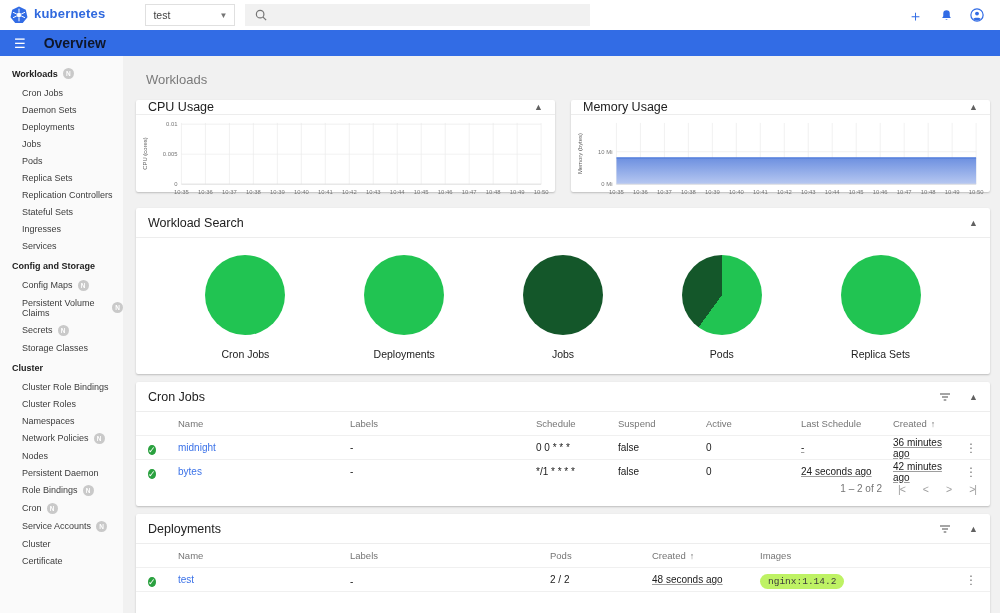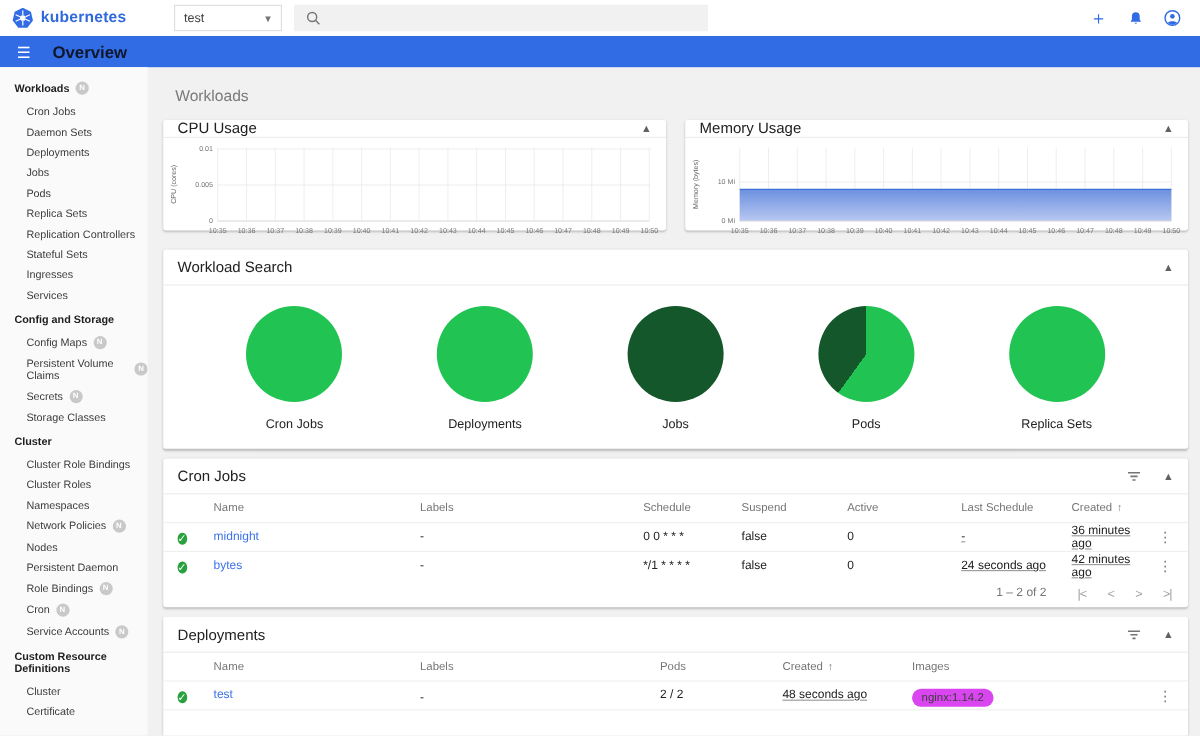--- a/index.html
+++ b/index.html
@@ -69,24 +69,24 @@
                align-items:center; padding:0 6px 0 12px; }
   .thead { height:23px; }
   .thead .th { font-size:9.5px; color:#757575; }
   .sort-arrow { font-size:9px; color:#757575; margin-left:4px; }
   .trow { height:24px; border-top:1px solid #f0f0f0; }
   .check { width:13px; height:13px; border-radius:50%; color:#fff; font-size:9px; line-height:13px;
            text-align:center; }
   .name-link { color:#3b72e8; font-size:10px; cursor:pointer; }
   .cellv { font-size:10px; color:#212121; }
   .u { text-decoration:underline; text-decoration-color:#9e9e9e; }
-  .chip { display:inline-block; background:#d946ef; border-radius:9px; padding:2px 8px;
-          font-size:9.5px; color:#3c3c3c; }
+  .chip { display:inline-block; background:#bef264; border-radius:9px; padding:2px 8px;
+          font-size:9.5px; color:#3c3c3c;font-family:Liberation Mono, monospace; }
   .rowmenu { color:#757575; font-size:12px; text-align:center; cursor:pointer; }
-  .pagination { height:23px; display:flex; align-items:center; justify-content:flex-end; gap:26px;
+  .pagination { height:23px; display:flex; justify-content:flex-end; gap:16px;
                 padding-right:14px; font-size:10px; color:#757575;padding-left:24px; }
   .pg-icons { display:flex; gap:18px; }
   .pg-btn { color:#9e9e9e; font-size:10.5px; cursor:pointer; letter-spacing:-1px; }
 </style>
 </head>
 <body>
 
 <div class="topbar">
   <div class="logo-wrap">
     <span style="display:flex;">
@@ -223,23 +223,20 @@
         <span>Role Bindings</span>
         <span class="badge">N</span>
       </div>
       <div class="side-item">
         <span>Cron</span>
         <span class="badge">N</span>
       </div>
       <div class="side-item">
         <span>Service Accounts</span>
         <span class="badge">N</span>
-      </div>
-      <div class="side-cat">
-        <span>Custom Resource Definitions</span>
       </div>
       <div class="side-item">
         <span>Cluster</span>
       </div>
       <div class="side-item">
         <span>Certificate</span>
       </div>
     </div>
 
   <div class="content">

